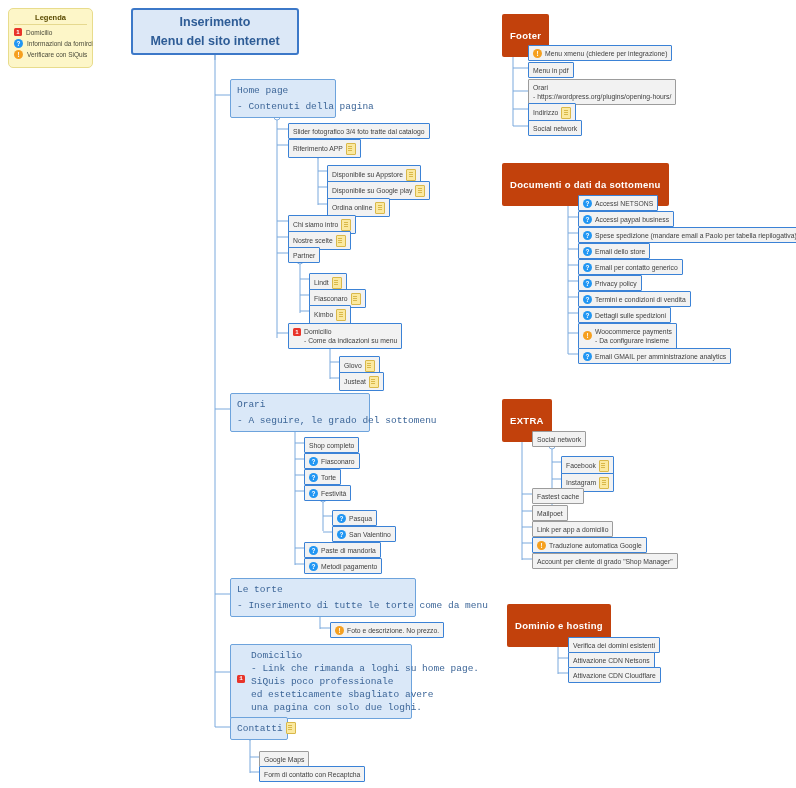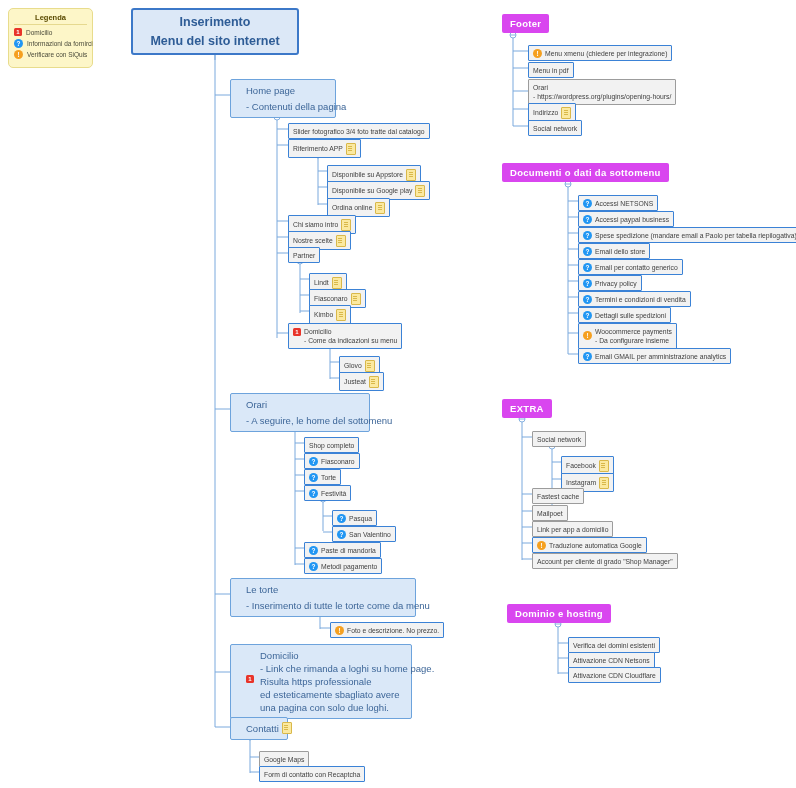--- a/index.html
+++ b/index.html
@@ -61,29 +61,29 @@
   
   .root{
     background:#dce8f7;border:2px solid #3c78c8;border-radius:3px;
     color:#2e5c96;font-weight:bold;font-size:12.5px;line-height:16px;
     text-align:center;justify-content:center;align-items:center;
     padding:6px 10px;
   }
 
   
   .hdr{
-    background:#d946ef;color:#ffffff;font-weight:bold;font-size:9.5px;
-    letter-spacing:.3px;border-radius:2px;padding:4px 8px;
+    background:#c2410c;color:#ffffff;font-weight:bold;font-size:9.5px;
+    letter-spacing:.3px;border-radius:2px;padding:16px 8px;
     align-items:center;
   }
 
   
   .lvl1{
     background:#dae8f8;border:1px solid #6da3dc;border-radius:2px;
-    color:#3d6698;font-size:9.5px;line-height:13px;padding:4px 15px;
+    color:#3d6698;font-size:9.5px;line-height:13px;padding:4px 6px;font-family:Liberation Mono, monospace;
   }
   
   .leaf{
     background:#f2f2f2;border:1.5px solid #3b82d6;border-radius:1px;
     color:#3f3f3f;font-size:6.8px;line-height:9px;padding:2.5px 4px;
     align-items:center;
   }
   .leaf.multi{align-items:flex-start;line-height:9.5px;}
   .leaf.soft{background:#f2f2f2;border:1px solid #9c9c9c;}
 </style>
@@ -292,21 +292,21 @@
     <span class="txt">Glovo</span>
     <span class="ico ico-note"></span>
   </div>
   <div class="node leaf" style="left:339px;top:372px;">
     <span class="txt">Justeat</span>
     <span class="ico ico-note"></span>
   </div>
 
   <div class="node lvl1" style="left:230px;top:393px;width:140px;flex-direction:column;">
     <span>Orari</span>
-    <span>- A seguire, le home del sottomenu</span>
+    <span>- A seguire, le grado del sottomenu</span>
   </div>
 
   <div class="node leaf" style="left:304px;top:437px;">
     <span class="txt">Shop completo</span>
   </div>
   <div class="node leaf" style="left:304px;top:453px;">
     <span class="ico ico-blue">?</span>
     <span class="txt">Fiasconaro</span>
   </div>
   <div class="node leaf" style="left:304px;top:469px;">
@@ -341,21 +341,21 @@
   <div class="node leaf" style="left:330px;top:622px;">
     <span class="ico ico-orange">!</span>
     <span class="txt">Foto e descrizione. No prezzo.</span>
   </div>
 
   <div class="node lvl1 multi" style="left:230px;top:644px;width:182px;">
     <span style="display:flex;flex-direction:column;padding-left:14px;position:relative;">
       <span class="ico ico-red" style="position:absolute;left:0;top:26px;">1</span>
       <span>Domicilio</span>
       <span>- Link che rimanda a loghi su home page.</span>
-      <span>Risulta https professionale</span>
+      <span>SiQuis poco professionale</span>
       <span>ed esteticamente sbagliato avere</span>
       <span>una pagina con solo due loghi.</span>
     </span>
   </div>
 
   <div class="node lvl1" style="left:230px;top:717px;width:58px;align-items:flex-start;">
     <span>Contatti</span>
     <span class="ico ico-note"></span>
   </div>
   <div class="node leaf soft" style="left:259px;top:751px;">

